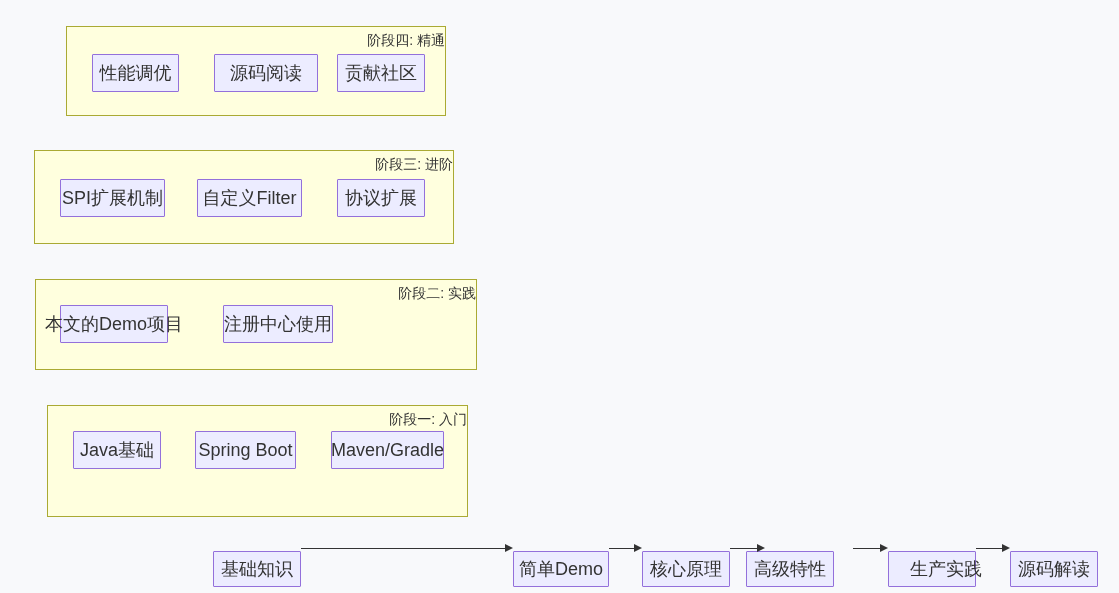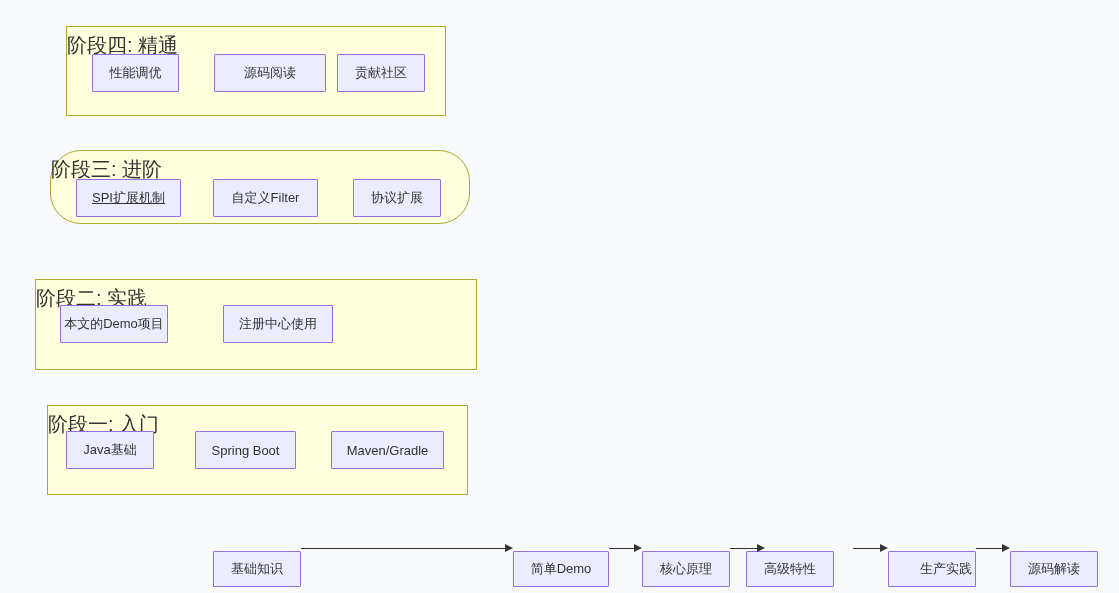--- a/index.html
+++ b/index.html
@@ -27,34 +27,34 @@
     position:absolute;
     background:var(--cluster-fill);
     border:1px solid var(--cluster-border);
     box-sizing:border-box;
   }
   .cluster-label{
     position:absolute;
     top:5px;
     left:0;
     width:100%;
-    text-align:left;
-    font-size:20px;
+    text-align:right;
+    font-size:14px;
     color:var(--text);
     white-space:nowrap;
   }
   .node{
     position:absolute;
     background:var(--node-fill);
     border:1px solid var(--node-border);
     box-sizing:border-box;
     display:flex;
     align-items:center;
     justify-content:center;
-    font-size:13px;
+    font-size:18px;
     color:var(--text);
     border-radius:1px;
     white-space:nowrap;
   }
   .gnode{height:38px;top:27px;}
   .fnode{height:36px;top:531px;margin-top:20px;}
   .edge-line{
     position:absolute;
     height:0;
     border-top:1.5px solid var(--edge);
@@ -70,40 +70,40 @@
   }
 </style>
 </head>
 <body>
 
 <div class="canvas">
 
   <div class="cluster" style="left:66px;top:26px;width:380px;height:90px;">
     <div class="cluster-label">阶段四: 精通</div>
     <div class="node gnode" style="left:25px;width:87px;">性能调优</div>
-    <div class="node gnode" style="left:147px;width:112px;">源码阅读</div>
+    <div class="node gnode" style="left:147px;width:104px;">源码阅读</div>
     <div class="node gnode" style="left:270px;width:88px;">贡献社区</div>
   </div>
 
-  <div class="cluster" style="left:50px;top:150px;width:420px;height:74px;border-radius:31px;">
+  <div class="cluster" style="left:34px;top:150px;width:420px;height:94px;">
     <div class="cluster-label">阶段三: 进阶</div>
-    <div class="node gnode" style="left:25px;top:28px;width:105px;text-decoration:underline;">SPI扩展机制</div>
+    <div class="node gnode" style="left:25px;top:28px;width:105px;">SPI扩展机制</div>
     <div class="node gnode" style="left:162px;top:28px;width:105px;">自定义Filter</div>
     <div class="node gnode" style="left:302px;top:28px;width:88px;">协议扩展</div>
   </div>
 
   <div class="cluster" style="left:35px;top:279px;width:442px;height:91px;">
     <div class="cluster-label">阶段二: 实践</div>
     <div class="node gnode" style="left:24px;top:25px;width:108px;">本文的Demo项目</div>
     <div class="node gnode" style="left:187px;top:25px;width:110px;">注册中心使用</div>
   </div>
 
-  <div class="cluster" style="left:47px;top:405px;width:421px;height:90px;">
+  <div class="cluster" style="left:47px;top:405px;width:421px;height:112px;">
     <div class="cluster-label">阶段一: 入门</div>
-    <div class="node gnode" style="left:18px;top:25px;width:88px;">Java基础</div>
+    <div class="node gnode" style="left:25px;top:25px;width:88px;">Java基础</div>
     <div class="node gnode" style="left:147px;top:25px;width:101px;">Spring Boot</div>
     <div class="node gnode" style="left:283px;top:25px;width:113px;">Maven/Gradle</div>
   </div>
 
   <div class="node fnode" style="left:213px;width:88px;">基础知识</div>
   <div class="node fnode" style="left:513px;width:96px;">简单Demo</div>
   <div class="node fnode" style="left:642px;width:88px;">核心原理</div>
   <div class="node fnode" style="left:746px;width:88px;text-align:center;">高级特性</div>
   <div class="node fnode" style="left:888px;width:88px;padding-left:28px;">生产实践</div>
   <div class="node fnode" style="left:1010px;width:88px;">源码解读</div>

